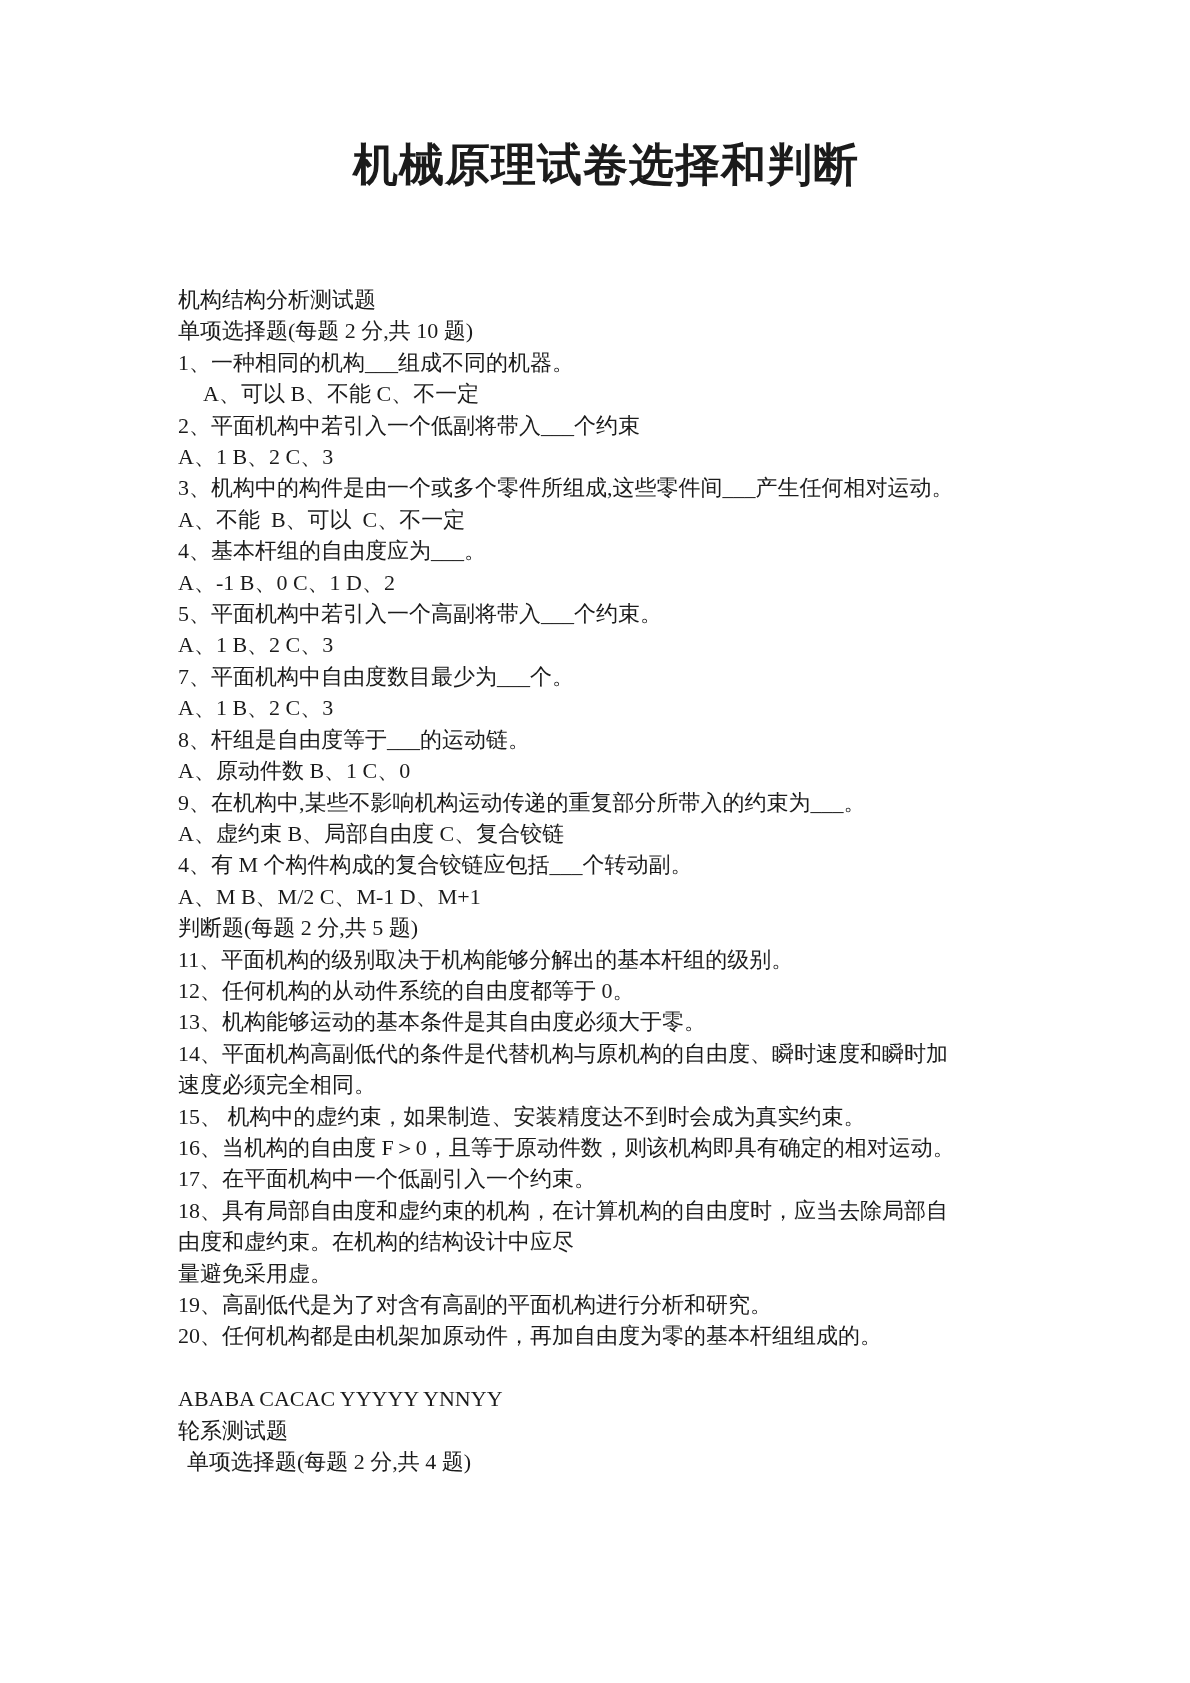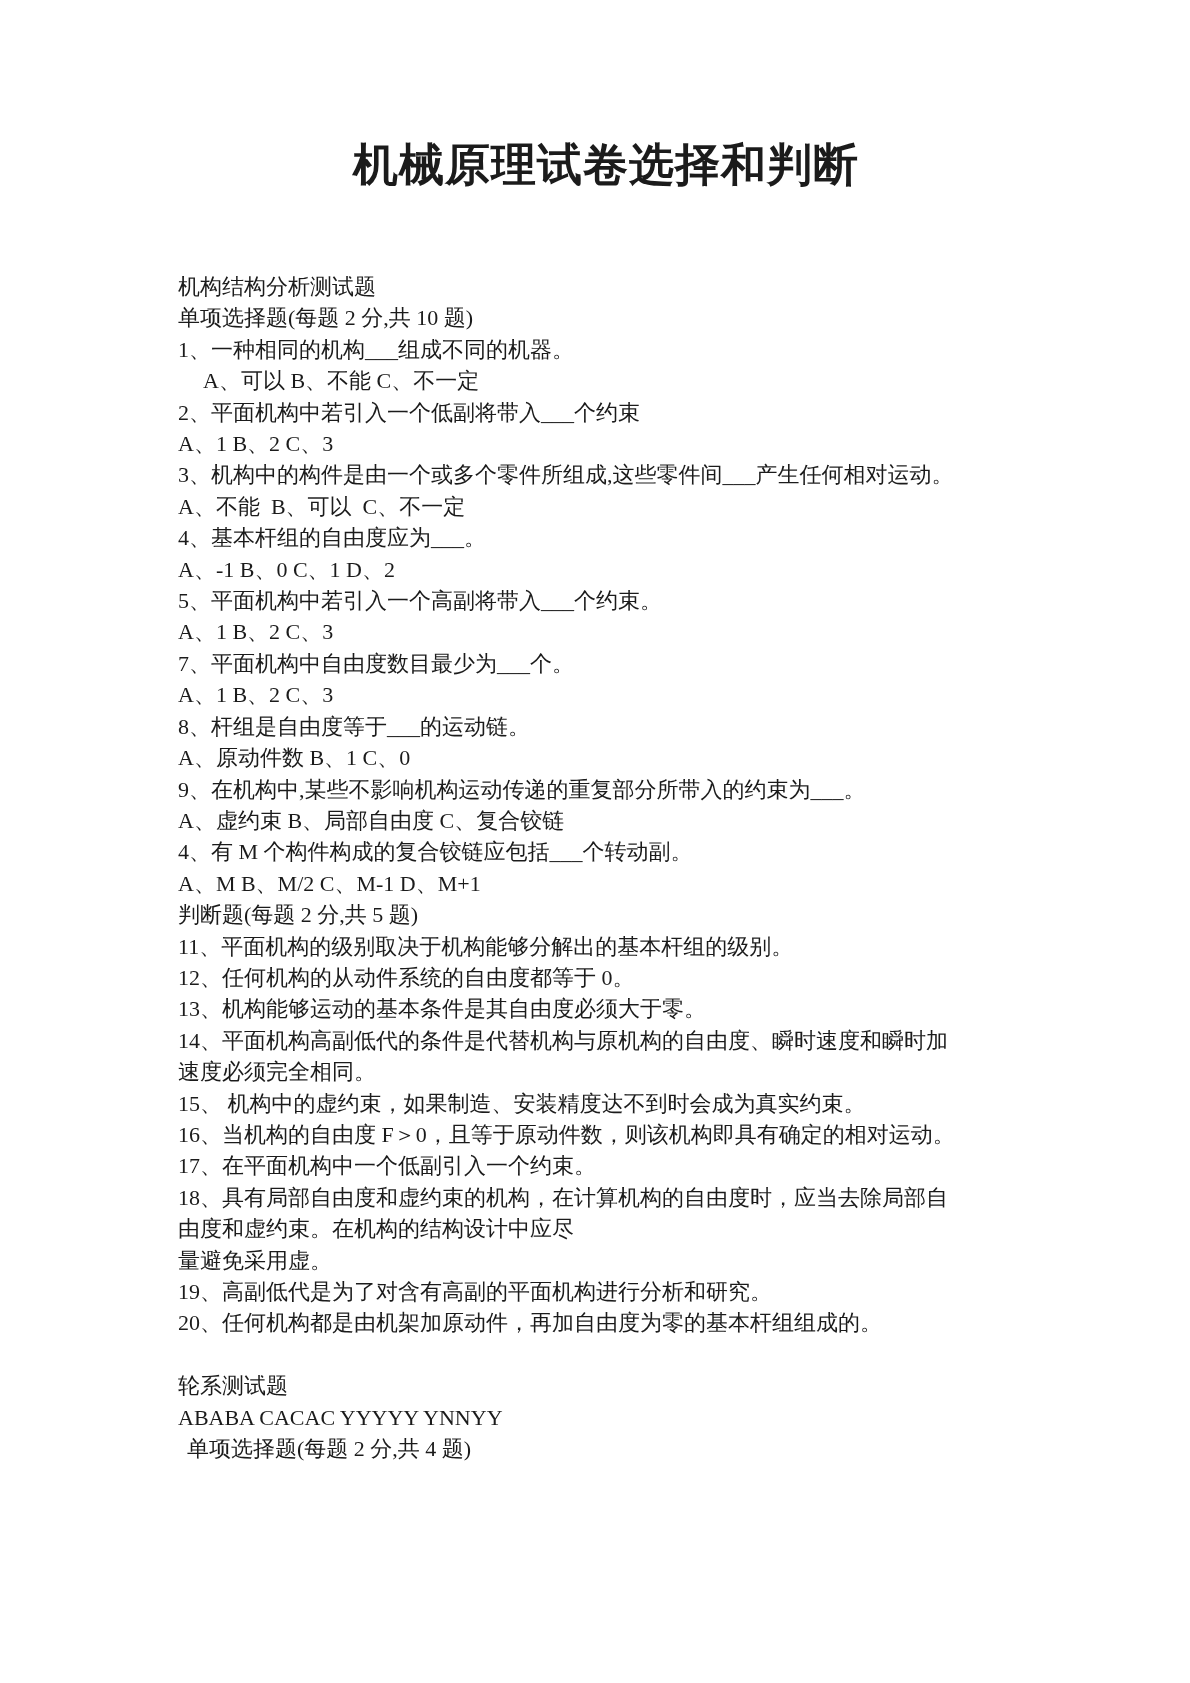--- a/index.html
+++ b/index.html
@@ -25,21 +25,21 @@
     transform: translateX(11px);
     font-size: 45px;
     font-weight: bold;
     letter-spacing: 1px;
     line-height: 1.2;
     white-space: nowrap;
   }
   .doc {
     position: absolute;
     left: 178px;
-    top: 271px;
+    top: 284px;
     width: 866px;
     font-size: 22px;
     line-height: 31.4px;
   }
   .doc p {
     margin: 0;
     padding: 0;
     white-space: pre-wrap;
   }
   .indent-a {
@@ -100,17 +100,17 @@
   <p>16、当机构的自由度 F＞0，且等于原动件数，则该机构即具有确定的相对运动。</p>
   <p>17、在平面机构中一个低副引入一个约束。</p>
   <p>18、具有局部自由度和虚约束的机构，在计算机构的自由度时，应当去除局部自
 由度和虚约束。在机构的结构设计中应尽
 量避免采用虚。</p>
   <p>19、高副低代是为了对含有高副的平面机构进行分析和研究。</p>
   <p>20、任何机构都是由机架加原动件，再加自由度为零的基本杆组组成的。</p>
 
   <p class="spacer"></p>
 
+  <p>ABABA CACAC YYYYY YNNYY</p>
+
   <p>轮系测试题</p>
-
-  <p>ABABA CACAC YYYYY YNNYY</p>
   <p class="indent-s">单项选择题(每题 2 分,共 4 题)</p>
 </div>
 
 </body></html>

